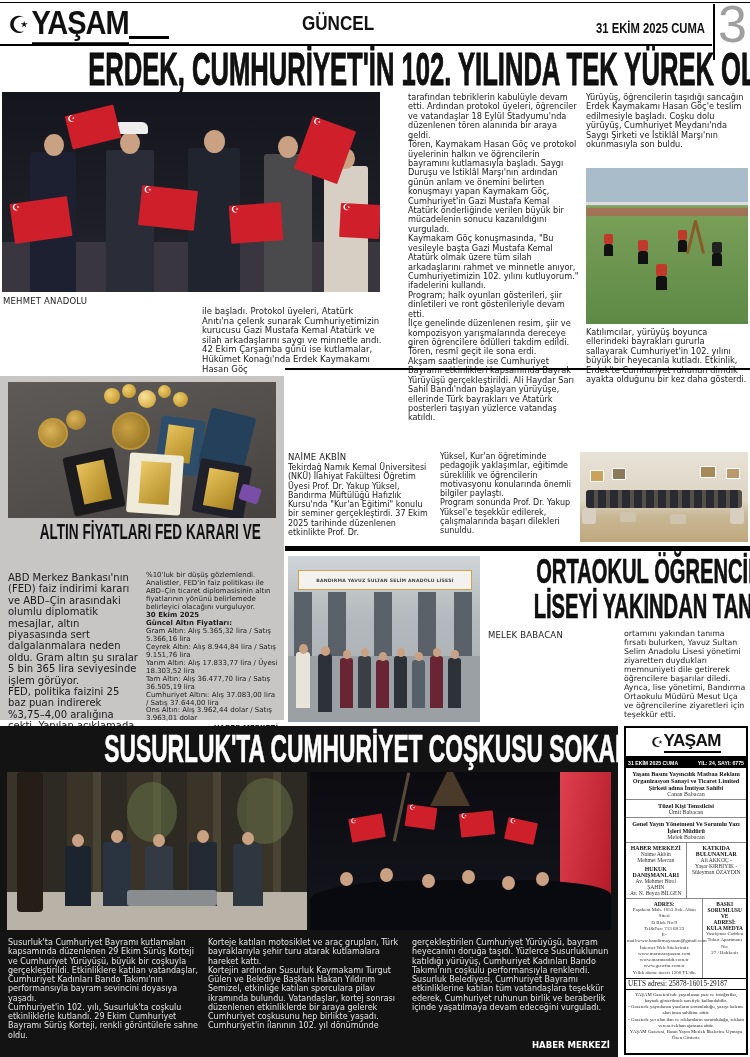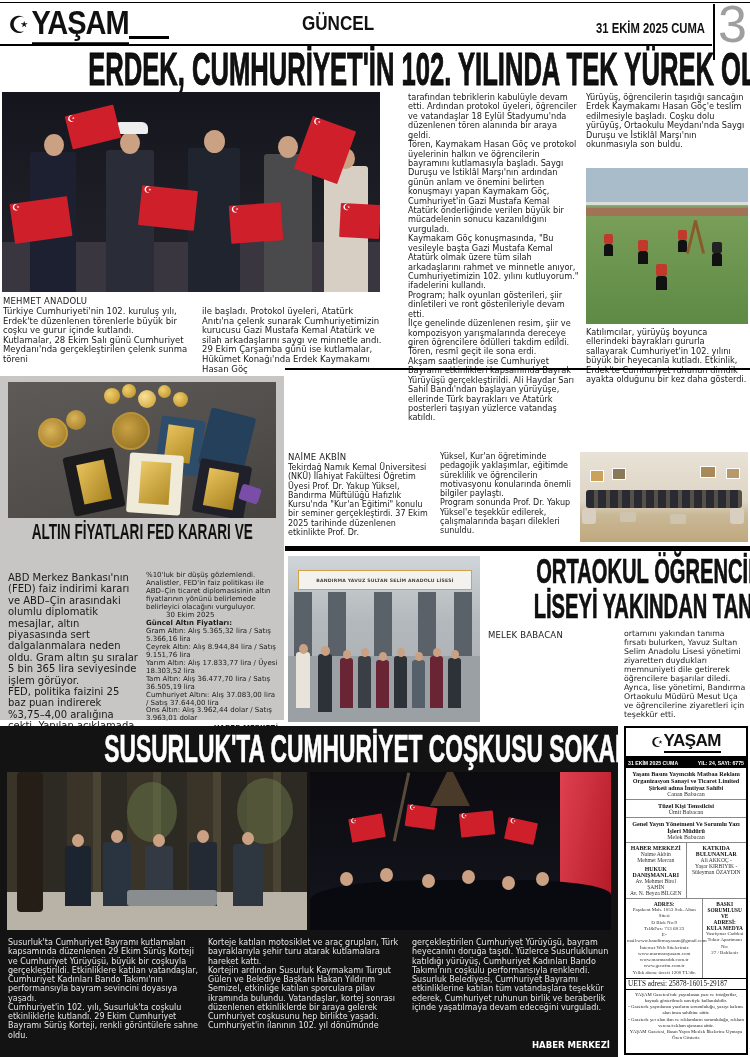--- a/index.html
+++ b/index.html
@@ -72,31 +72,29 @@
         <span>☪</span>
       </div>
     <div class="flag" style="left:300px;top:30px;width:46px;height:56px;transform:rotate(20deg);">
         <span>☪</span>
       </div>
     <div class="flag" style="left:338px;top:112px;width:40px;height:34px;transform:rotate(3deg);">
         <span>☪</span>
       </div>
   </div>
   <div class="abs byline" style="left:3px;top:296px;">MEHMET ANADOLU</div>
-  <div class="abs body-txt pre" style="left:3px;top:307px;width:192px;">Türkiye Cumhuriyeti'nin 102. kuruluş yılı, Erdek'te düzenlenen törenlerle büyük bir coşku ve gurur içinde kutlandı.
-Kutlamalar, 28 Ekim Salı günü Cumhuriyet Meydanı'nda gerçekleştirilen çelenk sunma töreni</div>
   <div class="abs body-txt pre" style="left:202px;top:307px;width:180px;">ile başladı. Protokol üyeleri, Atatürk Anıtı'na çelenk sunarak Cumhuriyetimizin kurucusu Gazi Mustafa Kemal Atatürk ve silah arkadaşlarını saygı ve minnetle andı.
-29 Ekim Çarşamba günü ise kutlamalar, Hükümet Konağı'nda Erdek Kaymakamı Hasan Göç</div>
+42 Ekim Çarşamba günü ise kutlamalar, Hükümet Konağı'nda Erdek Kaymakamı Hasan Göç</div>
   <div class="abs body-txt pre" style="left:408px;top:93px;width:172px;font-size:8.2px;line-height:1.15;">tarafından tebriklerin kabulüyle devam etti. Ardından protokol üyeleri, öğrenciler ve vatandaşlar 18 Eylül Stadyumu'nda düzenlenen tören alanında bir araya geldi.
 Tören, Kaymakam Hasan Göç ve protokol üyelerinin halkın ve öğrencilerin bayramını kutlamasıyla başladı. Saygı Duruşu ve İstiklâl Marşı'nın ardından günün anlam ve önemini belirten konuşmayı yapan Kaymakam Göç, Cumhuriyet'in Gazi Mustafa Kemal Atatürk önderliğinde verilen büyük bir mücadelenin sonucu kazanıldığını vurguladı.
 Kaymakam Göç konuşmasında, "Bu vesileyle başta Gazi Mustafa Kemal Atatürk olmak üzere tüm silah arkadaşlarını rahmet ve minnetle anıyor, Cumhuriyetimizin 102. yılını kutluyorum." ifadelerini kullandı.
 Program; halk oyunları gösterileri, şiir dinletileri ve ront gösterileriyle devam etti.
 İlçe genelinde düzenlenen resim, şiir ve kompozisyon yarışmalarında dereceye giren öğrencilere ödülleri takdim edildi. Tören, resmî geçit ile sona erdi.
 Akşam saatlerinde ise Cumhuriyet Bayramı etkinlikleri kapsamında Bayrak Yürüyüşü gerçekleştirildi. Ali Haydar Sarı Sahil Bandı'ndan başlayan yürüyüşe, ellerinde Türk bayrakları ve Atatürk posterleri taşıyan yüzlerce vatandaş katıldı.</div>
-  <div class="abs body-txt pre" style="left:586px;top:93px;width:162px;font-size:8.2px;line-height:1.15;">Yürüyüş, öğrencilerin taşıdığı sancağın Erdek Kaymakamı Hasan Göç'e teslim edilmesiyle başladı. Coşku dolu yürüyüş, Ortaokulu Meydanı'nda Saygı Duruşu ve İstiklâl Marşı'nın okunmasıyla son buldu.</div>
+  <div class="abs body-txt pre" style="left:586px;top:93px;width:162px;font-size:8.2px;line-height:1.15;">Yürüyüş, öğrencilerin taşıdığı sancağın Erdek Kaymakamı Hasan Göç'e teslim edilmesiyle başladı. Coşku dolu yürüyüş, Cumhuriyet Meydanı'nda Saygı Şirketi ve İstiklâl Marşı'nın okunmasıyla son buldu.</div>
   <div class="photo" style="left:586px;top:168px;width:162px;height:156px;background:linear-gradient(180deg,#a9bcc9 0%,#a9bcc9 22%,#7ba05a 25%,#5d8a45 100%);">
     <div class="abs" style="left:0;top:34px;width:162px;height:3px;background:#ddd;"></div>
     <div class="abs" style="left:0;top:40px;width:162px;height:8px;background:#b55;opacity:.6;"></div>
     <div class="fig" style="left:18px;top:66px;width:9px;height:10px;background:#c0392b;border-radius:2px;"></div>
     <div class="fig" style="left:18px;top:76px;width:9px;height:12px;background:#111;"></div>
     <div class="fig" style="left:52px;top:72px;width:10px;height:11px;background:#c0392b;border-radius:2px;"></div>
     <div class="fig" style="left:52px;top:83px;width:10px;height:13px;background:#111;"></div>
     <div class="fig" style="left:92px;top:62px;width:9px;height:10px;background:#c0392b;border-radius:2px;"></div>
     <div class="fig" style="left:92px;top:72px;width:9px;height:12px;background:#111;"></div>
     <div class="fig" style="left:126px;top:74px;width:10px;height:11px;background:#222;border-radius:2px;"></div>
@@ -122,30 +120,30 @@
       <div class="abs" style="left:158px;top:44px;width:26px;height:36px;background:linear-gradient(135deg,#e8c25c,#b08a26);transform:rotate(8deg);"></div>
       <div class="abs" style="left:196px;top:30px;width:46px;height:58px;background:#24405a;border-radius:3px;transform:rotate(14deg);"></div>
       <div class="abs" style="left:60px;top:70px;width:52px;height:60px;background:#1b1b1d;border-radius:3px;transform:rotate(-12deg);"></div>
       <div class="abs" style="left:72px;top:80px;width:28px;height:40px;background:linear-gradient(135deg,#e8c25c,#a8821f);transform:rotate(-12deg);"></div>
       <div class="abs" style="left:120px;top:72px;width:54px;height:60px;background:#f0ead8;border-radius:3px;transform:rotate(4deg);"></div>
       <div class="abs" style="left:132px;top:80px;width:30px;height:42px;background:linear-gradient(135deg,#eccb68,#b08a26);transform:rotate(4deg);"></div>
       <div class="abs" style="left:188px;top:80px;width:52px;height:54px;background:#20202a;border-radius:3px;transform:rotate(10deg);"></div>
       <div class="abs" style="left:198px;top:88px;width:30px;height:38px;background:linear-gradient(135deg,#e8c25c,#a8821f);transform:rotate(10deg);"></div>
       <div class="abs" style="left:232px;top:104px;width:20px;height:16px;background:#7a4ea8;border-radius:3px;transform:rotate(18deg);"></div>
     </div>
-    <div class="abs" style="left:0;top:146px;width:284px;text-align:center;">
+    <div class="abs" style="left:8px;top:146px;width:284px;text-align:center;">
       <div><span class="cd" style="font-size:17px;transform:scale(.8,1.3);transform-origin:center;">ALTIN FİYATLARI FED KARARI VE</span></div>
     </div>
     <div class="abs body-txt pre" style="left:8px;top:196px;width:130px;font-size:10px;line-height:1.14;">ABD Merkez Bankası'nın (FED) faiz indirimi kararı ve ABD–Çin arasındaki olumlu diplomatik mesajlar, altın piyasasında sert dalgalanmalara neden oldu. Gram altın şu sıralar 5 bin 365 lira seviyesinde işlem görüyor.
 FED, politika faizini 25 baz puan indirerek %3,75–4,00 aralığına çekti. Yapılan açıklamada, Aralık ayında ek bir faiz indirimi beklenmediği ifade edildi.
 Bu kararın hemen ardından ABD Başkanı Donald Trump ile Çin Devlet Başkanı Şi Jinping arasında gerçekleşen görüşmeden gelen ılımlı mesajlar, piyasalarda hareketliliği artırdı.
 Peş peşe yaşanan bu gelişmelerin etkisiyle altın fiyatlarında yaklaşık</div>
     <div class="abs" style="left:146px;top:196px;width:132px;font-size:7px;line-height:1.14;color:#1a1a1a;">
       <div class="pre">%10'luk bir düşüş gözlemlendi. Analistler, FED'in faiz politikası ile ABD–Çin ticaret diplomasisinin altın fiyatlarının yönünü belirlemede belirleyici olacağını vurguluyor.</div>
-      <div style="font-weight:normal;margin-left:20px;">30 Ekim 2025</div>
+      <div style="font-weight:bold;">30 Ekim 2025</div>
       <div style="font-weight:bold;">Güncel Altın Fiyatları:</div>
       <div>Gram Altın: Alış 5.365,32 lira / Satış 5.366,16 lira</div>
       <div>Çeyrek Altın: Alış 8.944,84 lira / Satış 9.151,76 lira</div>
       <div>Yarım Altın: Alış 17.833,77 lira / Üyesi 18.303,52 lira</div>
       <div>Tam Altın: Alış 36.477,70 lira / Satış 36.505,19 lira</div>
       <div>Cumhuriyet Altını: Alış 37.083,00 lira / Satış 37.644,00 lira</div>
       <div>Ons Altın: Alış 3.962,44 dolar / Satış 3.963,01 dolar</div>
       <div class="credit" style="text-align:right;margin-top:2px;">HABER MERKEZİ</div>
     </div>
   </div>

